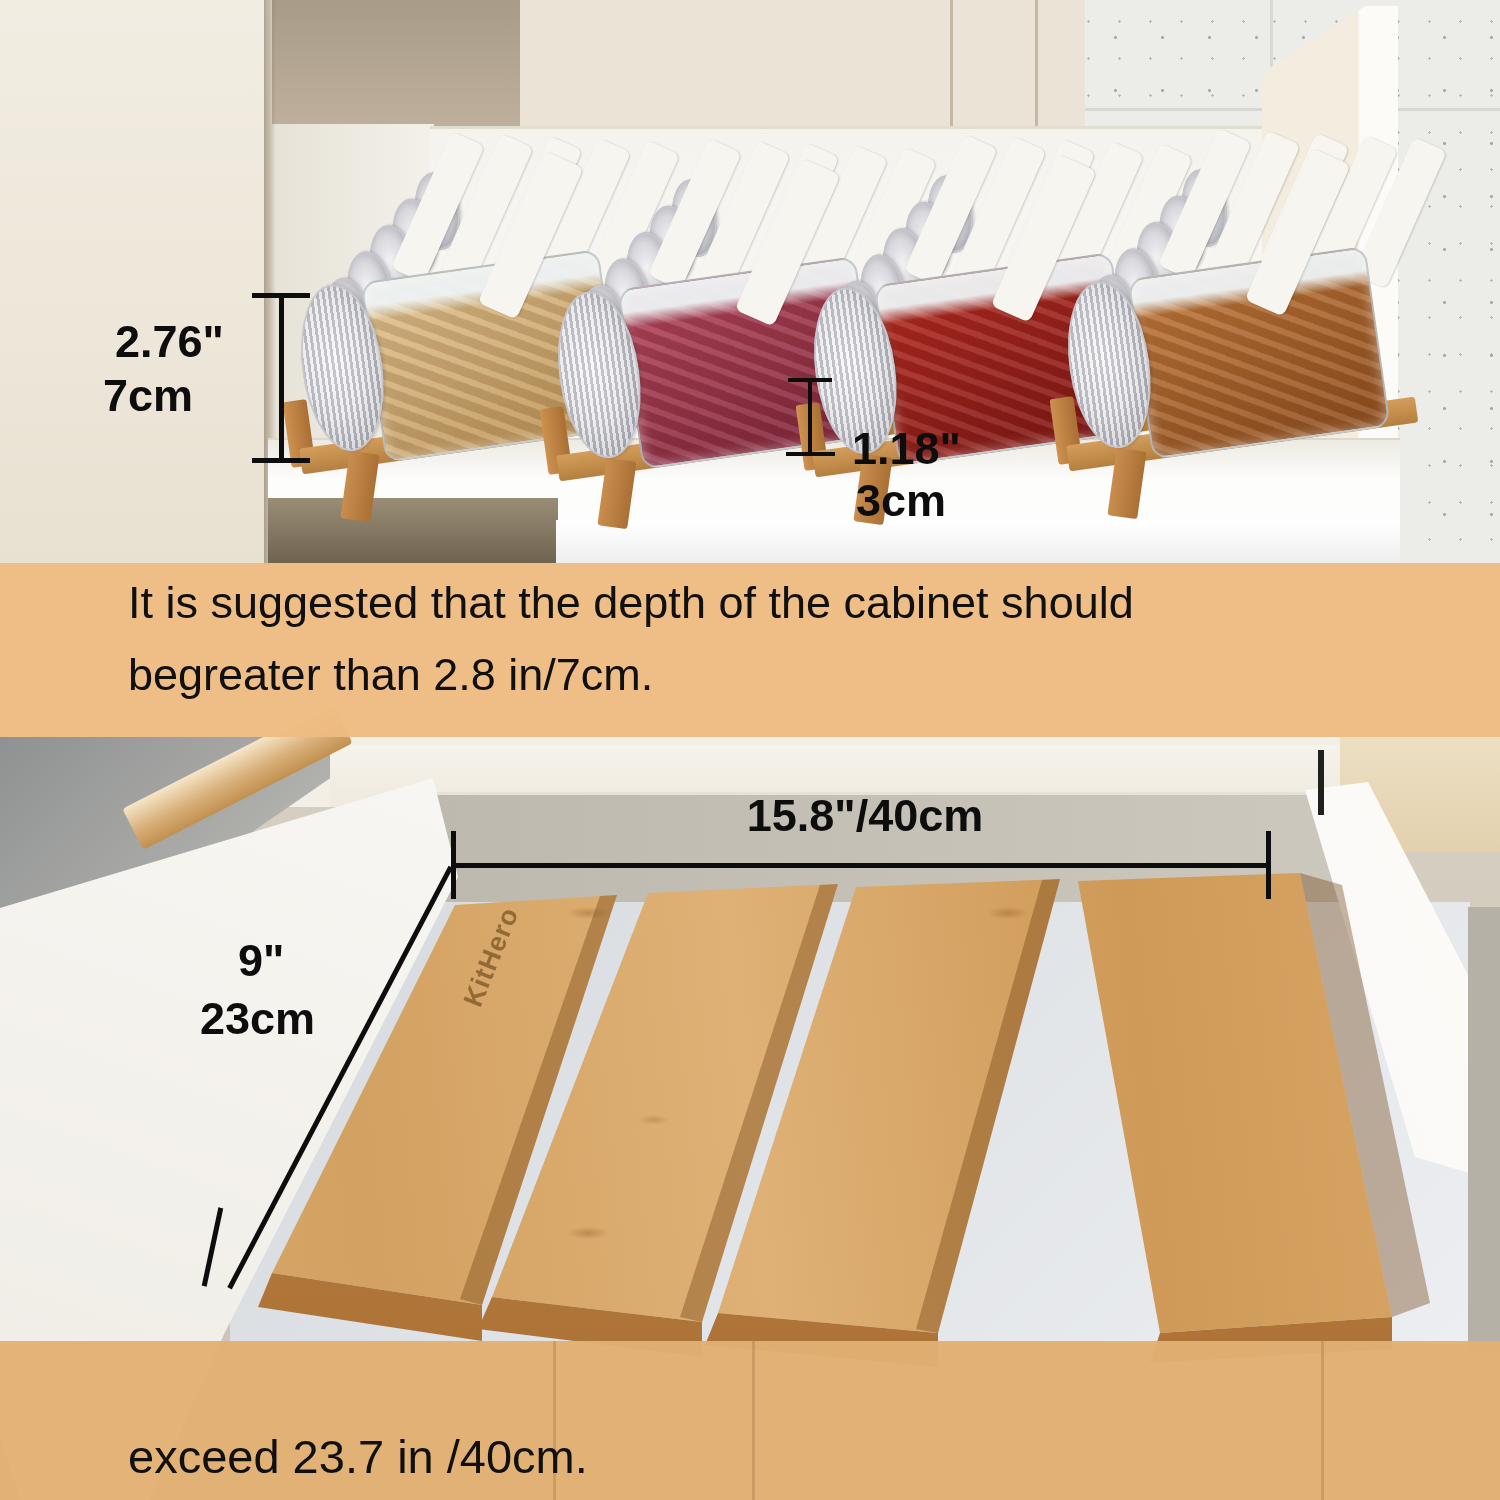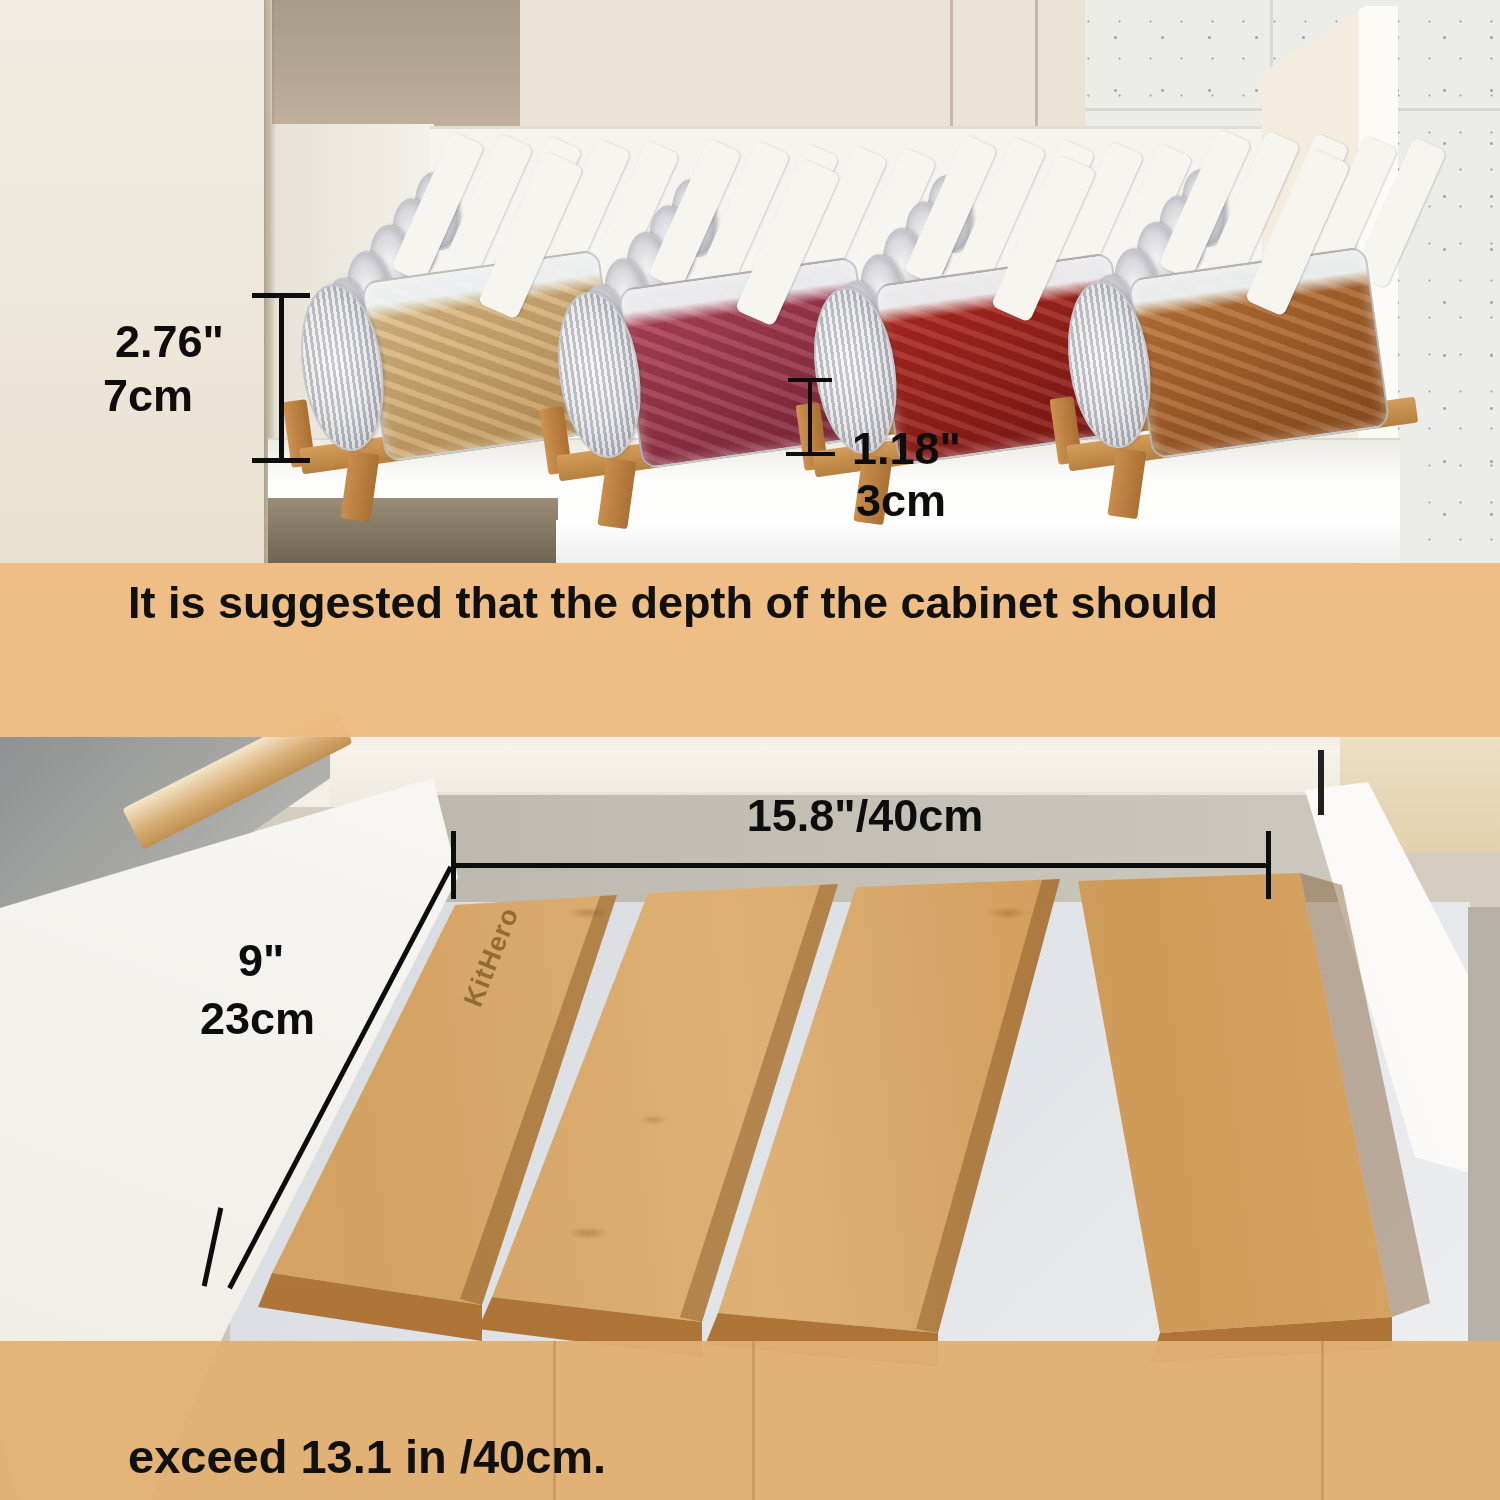--- a/index.html
+++ b/index.html
@@ -115,21 +115,21 @@
   #brand-engraving{left:472px;top:253px;transform-origin:left center;transform:rotate(-68deg);
     font-size:27px;font-weight:bold;color:#8a6530;letter-spacing:1px;opacity:.9;}
 
   
   .ann{color:#0d0d0d;font-weight:700;font-size:45px;line-height:1.08;white-space:nowrap;}
   .dim{background:#0d0d0d;}
 
   
   #band-top{left:0;top:563px;width:1500px;height:174px;background:rgba(238,188,130,0.95);z-index:30;}
   #band-bottom{left:0;top:1341px;width:1500px;height:159px;background:rgba(226,176,114,0.96);z-index:30;}
-  .band-line{position:absolute;left:128px;color:#101010;font-weight:700;white-space:nowrap;}
+  .band-line{position:absolute;left:128px;color:#101010;font-weight:400;white-space:nowrap;}
   #band-top .band-line{font-size:45px;}
   #band-bottom .band-line{font-size:47px;}
   .cab-seam{position:absolute;top:0;width:3px;height:100%;background:rgba(150,108,60,.30);}
 </style>
 </head>
 <body>
 
 <div id="canvas">
 
   <div id="top-photo" class="abs">
@@ -240,20 +240,21 @@
 
     <div class="abs dim" style="left:808px;top:380px;width:4px;height:76px;z-index:20"></div>
     <div class="abs dim" style="left:788px;top:378px;width:44px;height:4px;z-index:20"></div>
     <div class="abs dim" style="left:786px;top:452px;width:49px;height:4px;z-index:20"></div>
     <div class="abs ann" style="left:852px;top:425px;z-index:20">1.18"</div>
     <div class="abs ann" style="left:856px;top:477px;z-index:20">3cm</div>
   </div>
 
   <div id="band-top" class="abs">
     <div class="band-line" style="top:14px">It is suggested that the depth of the cabinet should</div>
+    <div class="band-line" style="top:86px">begreater than 2.8 in/7cm.</div>
   </div>
 
   <div id="bottom-photo" class="abs">
     <div class="abs bp-topstrip"></div>
     <div class="abs bp-window"></div>
     <div class="abs bp-corner-right"></div>
     <div class="abs bp-sink"></div>
     <div class="abs bp-sink-edge"></div>
     <div class="abs bp-wood-bar"></div>
     <div class="abs bp-backwall"></div>
@@ -286,16 +287,16 @@
     <div class="abs dim" style="left:453px;top:131px;width:476px;height:5px;transform-origin:0 0;transform:rotate(117.7deg);z-index:20"></div>
     <div class="abs dim" style="left:210px;top:470px;width:5px;height:80px;transform:rotate(12deg);z-index:20"></div>
     <div class="abs ann" style="left:238px;top:200px;z-index:20">9"</div>
     <div class="abs ann" style="left:200px;top:258px;z-index:20">23cm</div>
   </div>
 
   <div id="band-bottom" class="abs">
     <div class="cab-seam" style="left:553px"></div>
     <div class="cab-seam" style="left:752px"></div>
     <div class="cab-seam" style="left:1321px"></div>
-    <div class="band-line" style="top:88px">exceed 13.1 in /40cm.</div>
+    <div class="band-line" style="top:88px">exceed 23.7 in /40cm.</div>
   </div>
 
 </div>
 
 </body></html>

